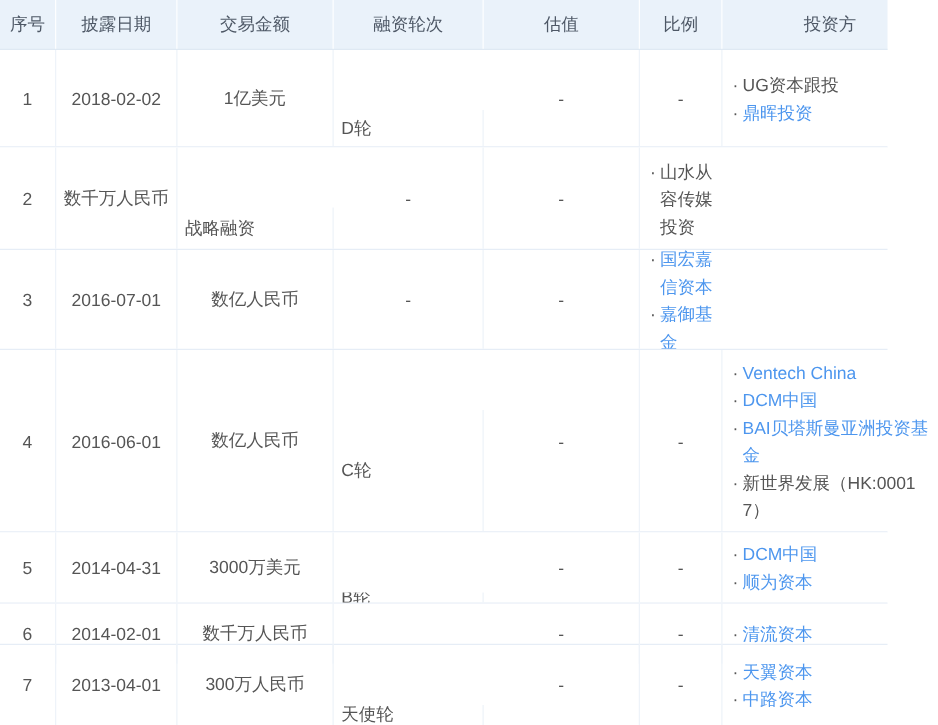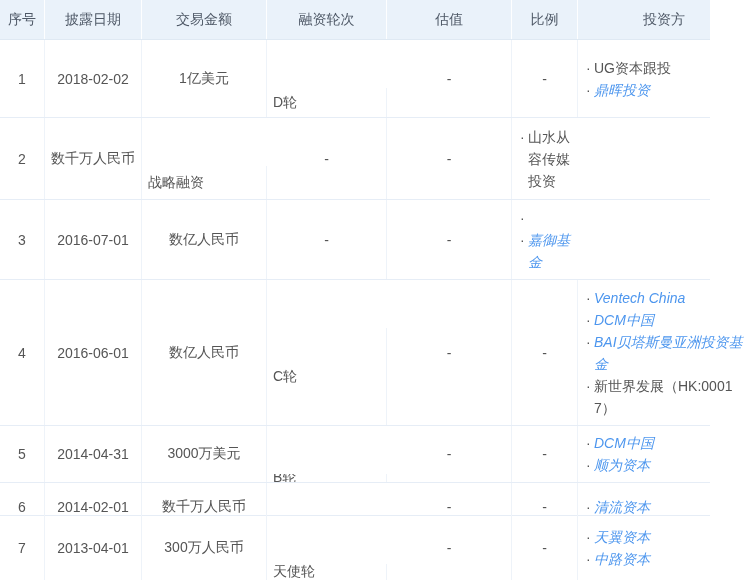--- a/index.html
+++ b/index.html
@@ -51,21 +51,21 @@
   }
   .td:last-child{ border-right:none; }
   .td.round{ justify-content:flex-start; padding-left:6px;margin-top:48px; }
   .td.investors{
     flex-direction:column; align-items:stretch; justify-content:center;
     padding:5px 6px 5px 8px;
   }
   .inv{ display:flex; line-height:22px; }
   .inv .bullet{ flex:none; width:8px; color:#555; }
   .inv .name{ word-break:break-all; }
-  .inv .name.link{ color:var(--link); cursor:pointer;font-style:italic; }
+  .inv .name.link{ color:var(--link); cursor:pointer; }
 </style>
 </head>
 <body>
 
 <div class="table">
 
   <div class="thead">
     <div class="th">序号</div>
     <div class="th">披露日期</div>
     <div class="th">交易金额</div>
@@ -112,20 +112,21 @@
 
     <div class="tr">
       <div class="td">3</div>
       <div class="td">2016-07-01</div>
       <div class="td">数亿人民币</div>
       <div class="td">-</div>
       <div class="td">-</div>
       <div class="td investors">
         <div class="inv">
           <span class="bullet">·</span>
+          <span class="name link">国宏嘉信资本</span>
         </div>
         <div class="inv">
           <span class="bullet">·</span>
           <span class="name link">嘉御基金</span>
         </div>
       </div>
     </div>
 
     <div class="tr">
       <div class="td">4</div>

